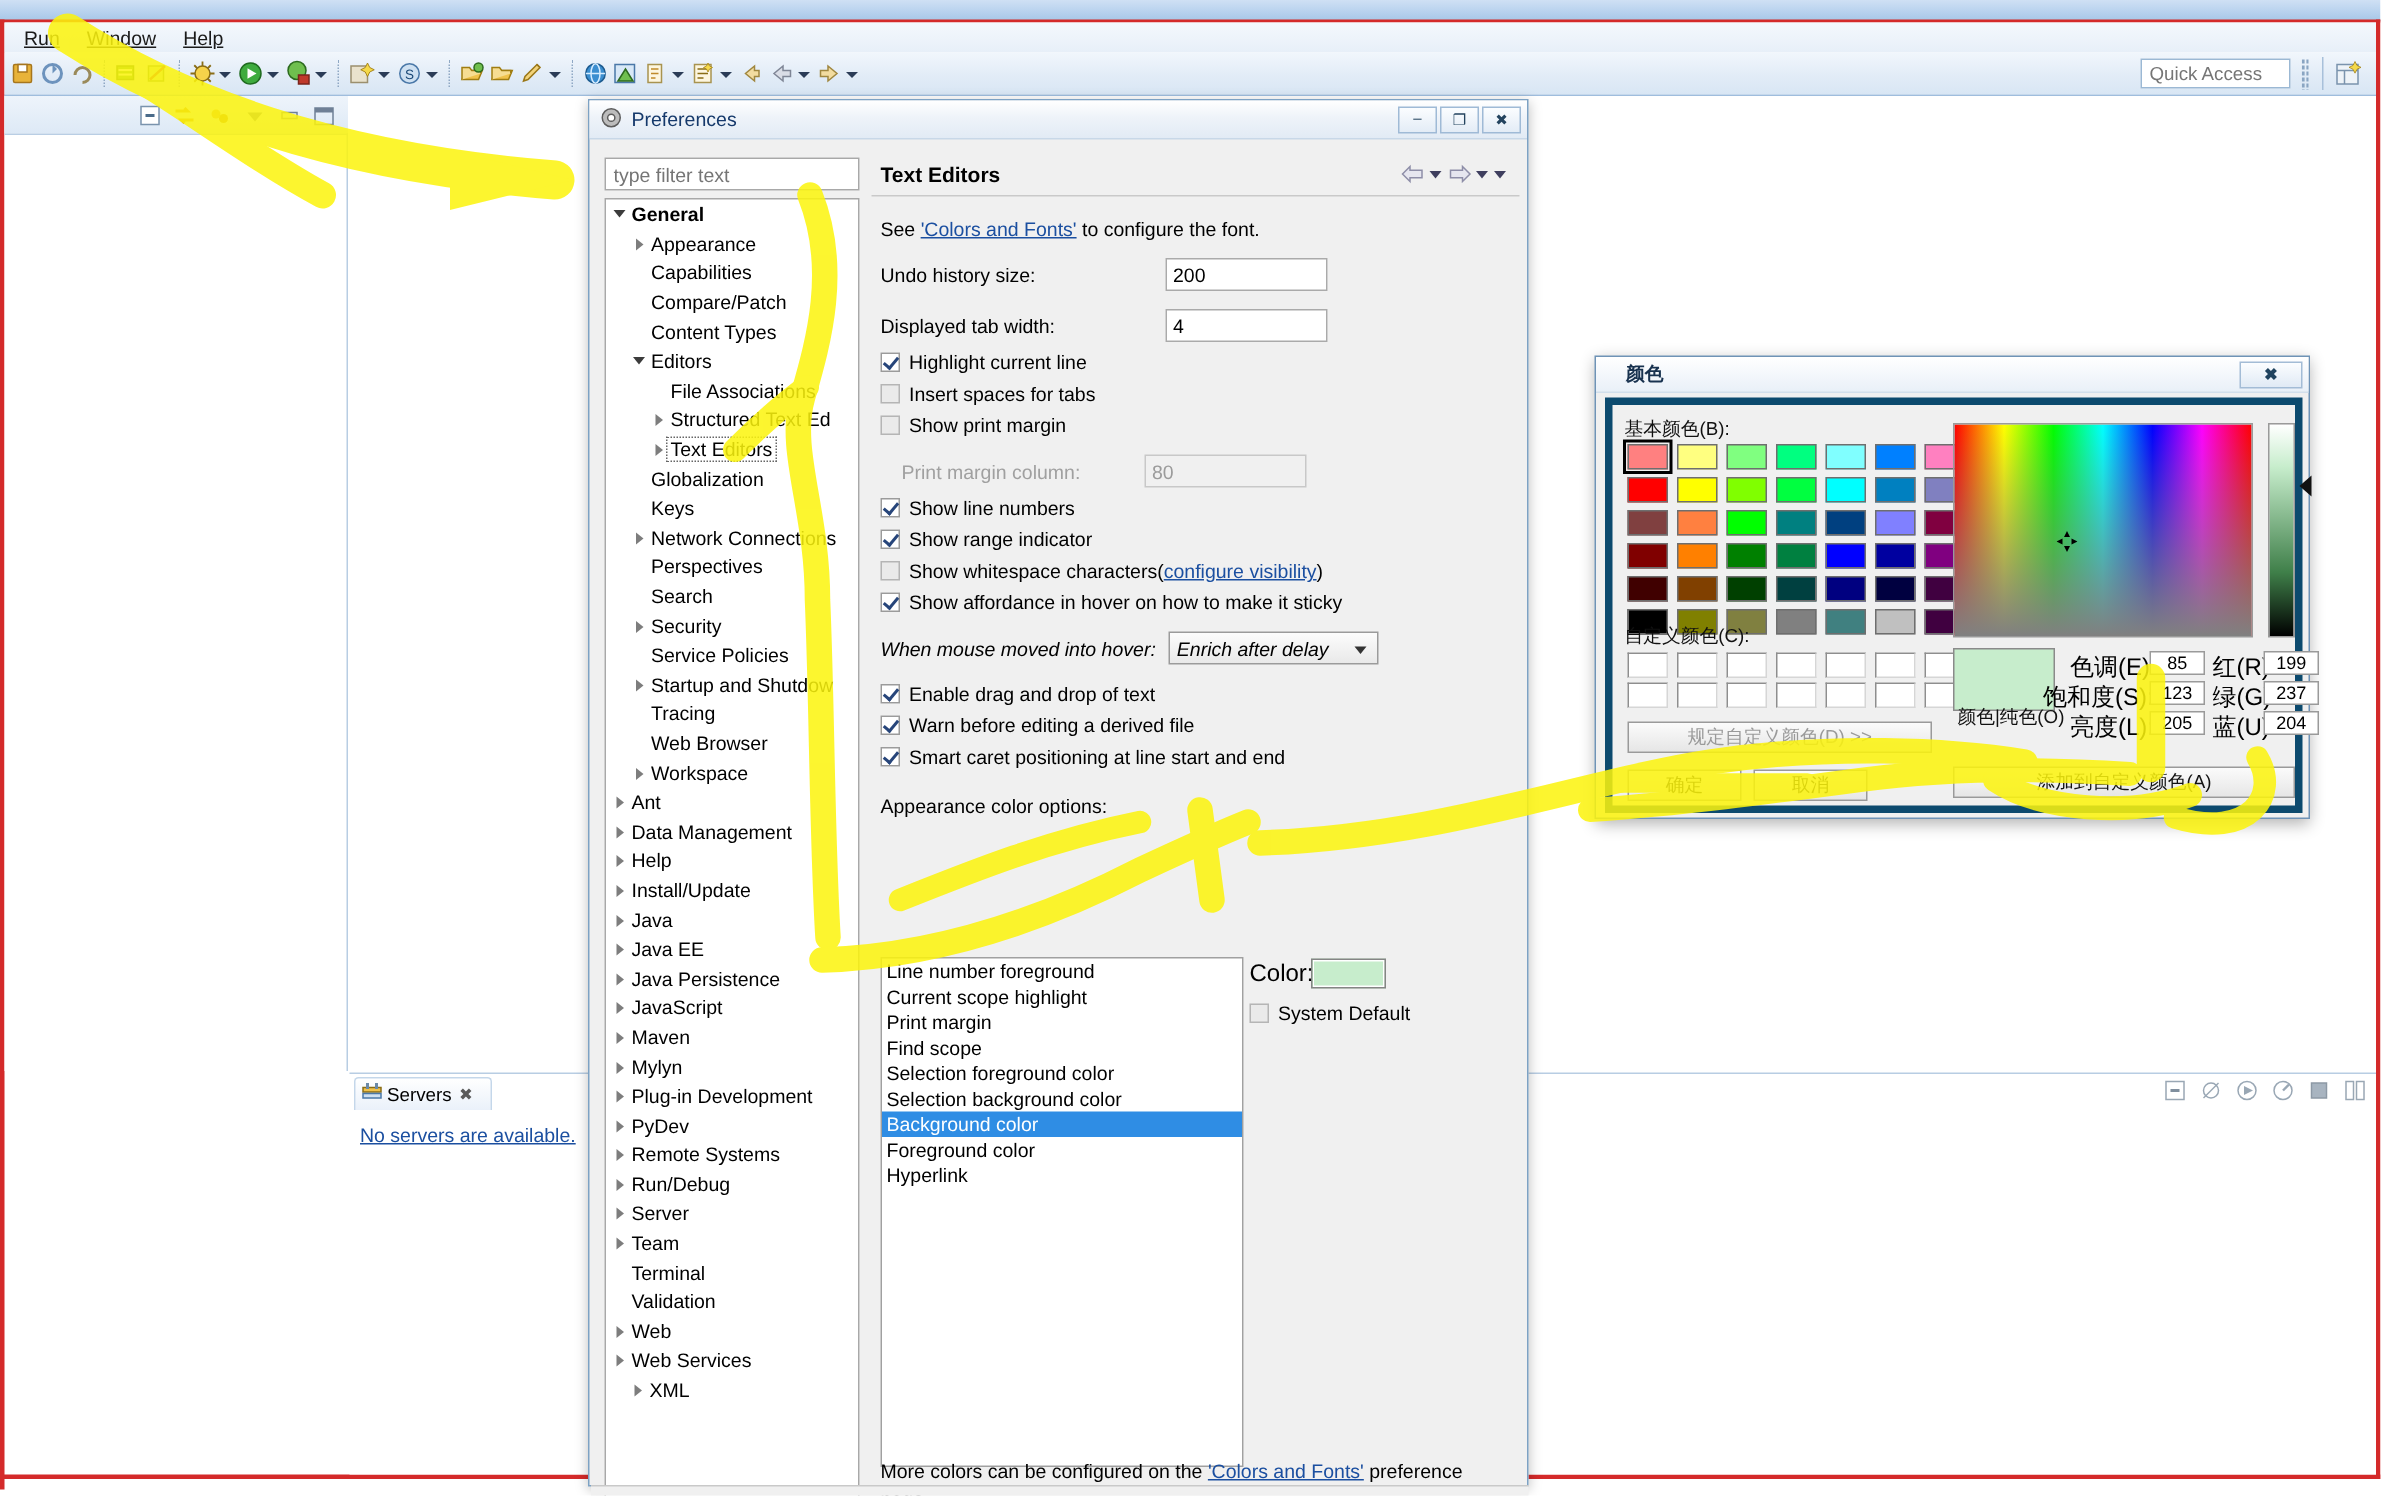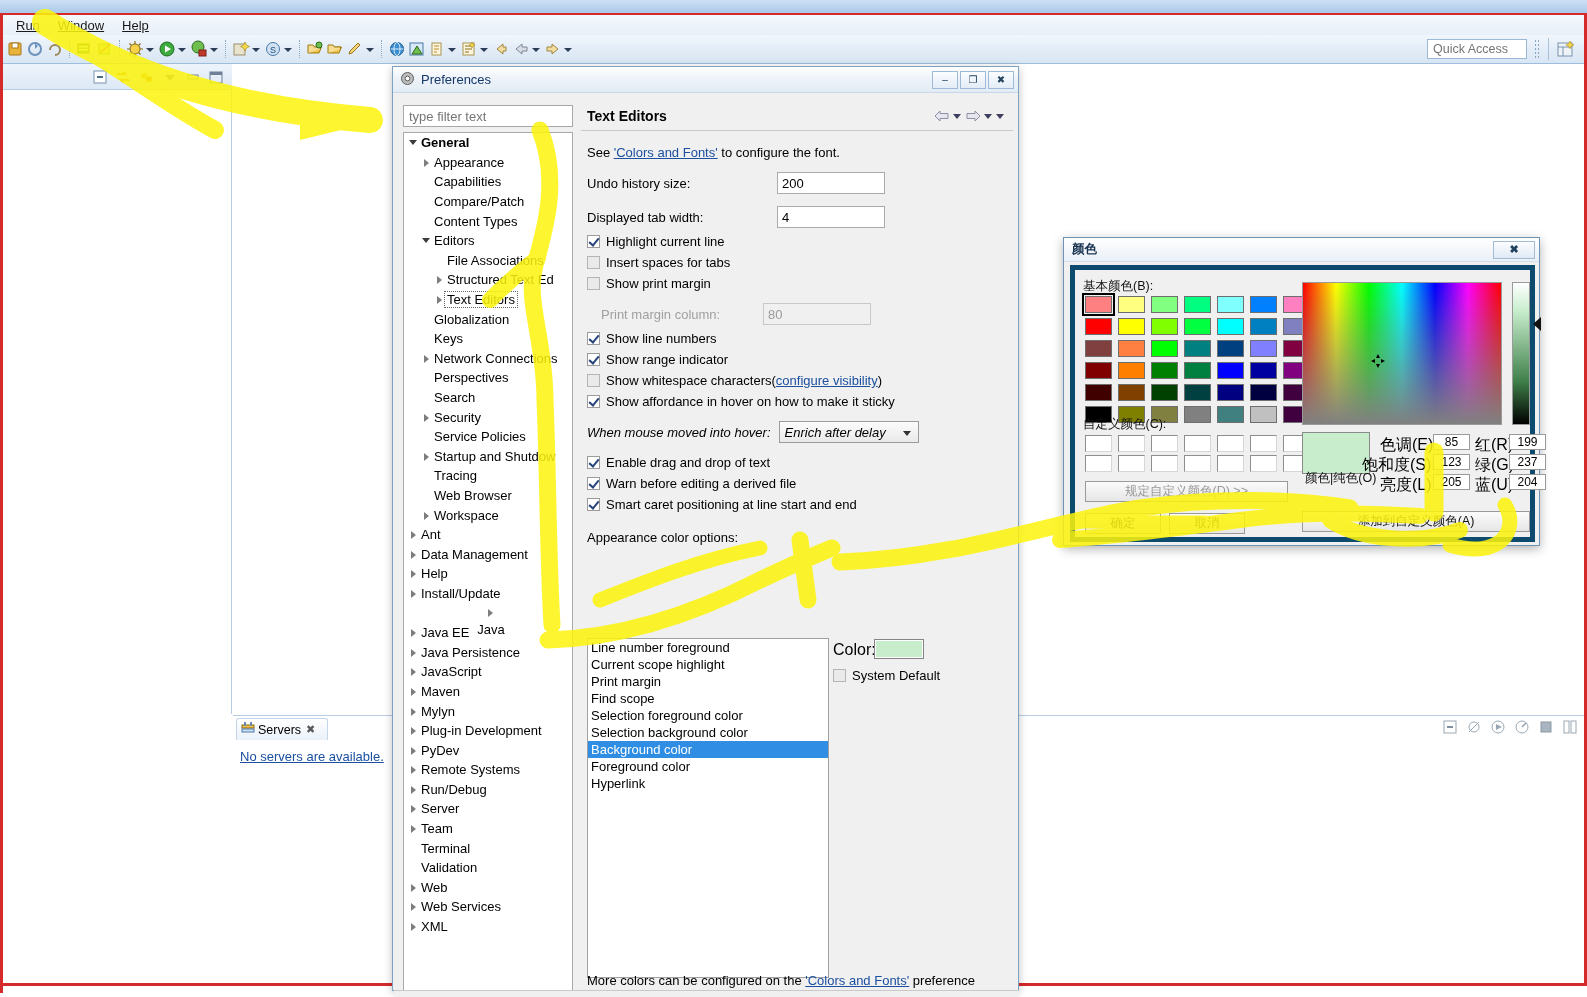--- a/index.html
+++ b/index.html
@@ -207,21 +207,21 @@
   }
 
   
   .colordlg {
     position:absolute; left:1063px; top:237px; width:477px; height:309px;
     background:#f0f0f0; border:1px solid #6f93b6;
     box-shadow:0 3px 10px rgba(0,0,0,.3);
   }
   .cd-title {
     height:24px; background:linear-gradient(180deg,#ffffff,#e9f0f8);
-    border-bottom:1px solid #d2dfec; display:flex; align-items:center; padding-left:8px;
+    border-bottom:1px solid #d2dfec; display:flex; align-items:center; padding-left:20px;
     font-size:12.5px; color:#18324f; font-weight:bold;
   }
   .cd-close {
     margin-left:auto; width:42px; height:18px; margin-right:4px;
     border:1px solid #a3bcd6; background:linear-gradient(180deg,#fbfdff,#e0eaf5);
     display:flex; align-items:center; justify-content:center; font-size:11px; color:#20435f;
   }
   .cd-inner { position:absolute; left:6px; top:27px; width:465px; height:277px;
     border:5px solid #0c4a6e; background:#f0f0f0; }
   .cd-lab { position:absolute; font-size:12.5px; color:#111; }
@@ -632,21 +632,21 @@
             <span class="lbl">Data Management</span>
           </div>
           <div class="tnode" style="padding-left: 4px;">
             <span class="arr closed"></span>
             <span class="lbl">Help</span>
           </div>
           <div class="tnode" style="padding-left: 4px;">
             <span class="arr closed"></span>
             <span class="lbl">Install/Update</span>
           </div>
-          <div class="tnode" style="padding-left: 4px; flex-direction: column;">
+          <div class="tnode" style="padding-left: 4px;">
             <span class="arr closed"></span>
             <span class="lbl">Java</span>
           </div>
           <div class="tnode" style="padding-left: 4px;">
             <span class="arr closed"></span>
             <span class="lbl">Java EE</span>
           </div>
           <div class="tnode" style="padding-left: 4px;">
             <span class="arr closed"></span>
             <span class="lbl">Java Persistence</span>
@@ -696,21 +696,21 @@
             <span class="lbl">Validation</span>
           </div>
           <div class="tnode" style="padding-left: 4px;">
             <span class="arr closed"></span>
             <span class="lbl">Web</span>
           </div>
           <div class="tnode" style="padding-left: 4px;">
             <span class="arr closed"></span>
             <span class="lbl">Web Services</span>
           </div>
-          <div class="tnode" style="padding-left: 4px;">
+          <div class="tnode" style="padding-left: 16px;">
             <span class="arr closed"></span>
             <span class="lbl">XML</span>
           </div>
         </div>
 
       <div class="right-pane">
         <div class="rp-head">
           <div class="rp-title">Text Editors</div>
           <div class="rp-nav">
             <span class="navarr">

